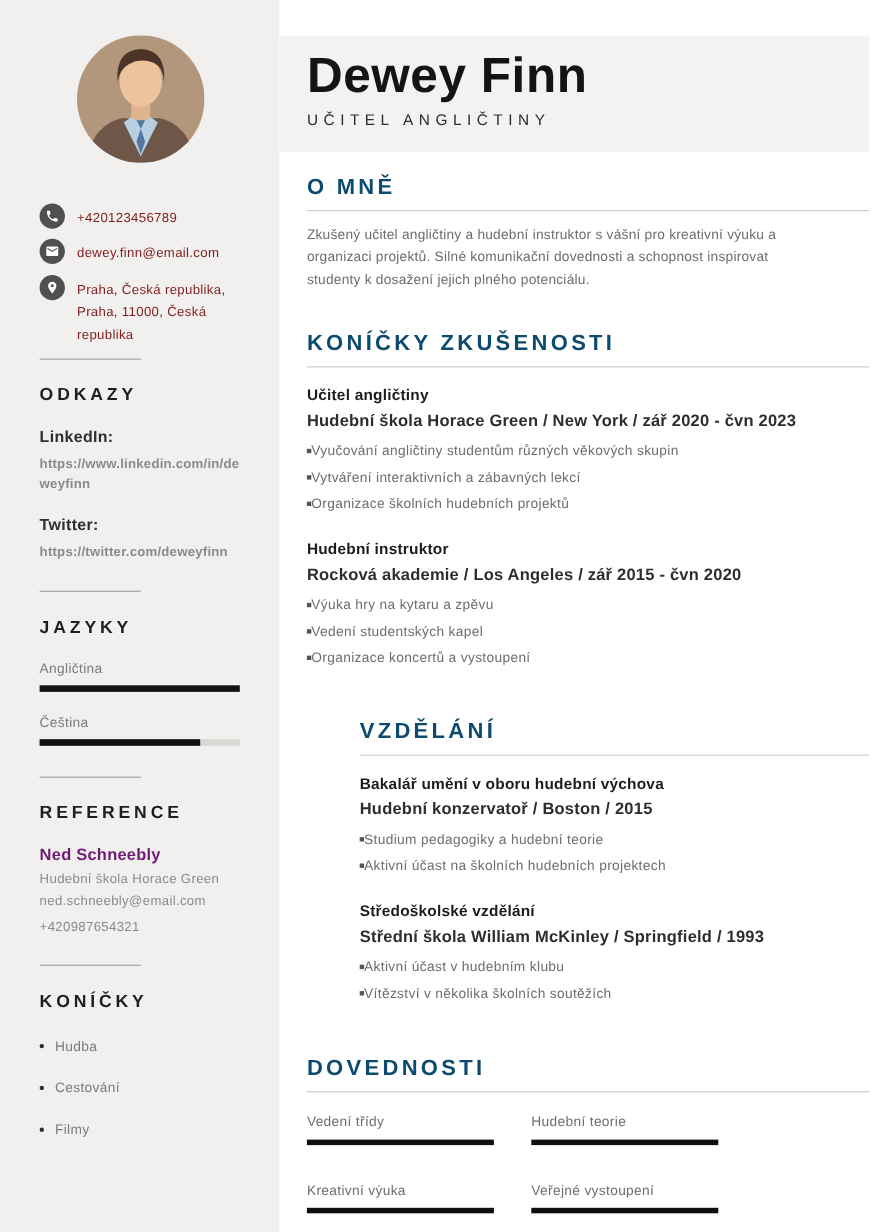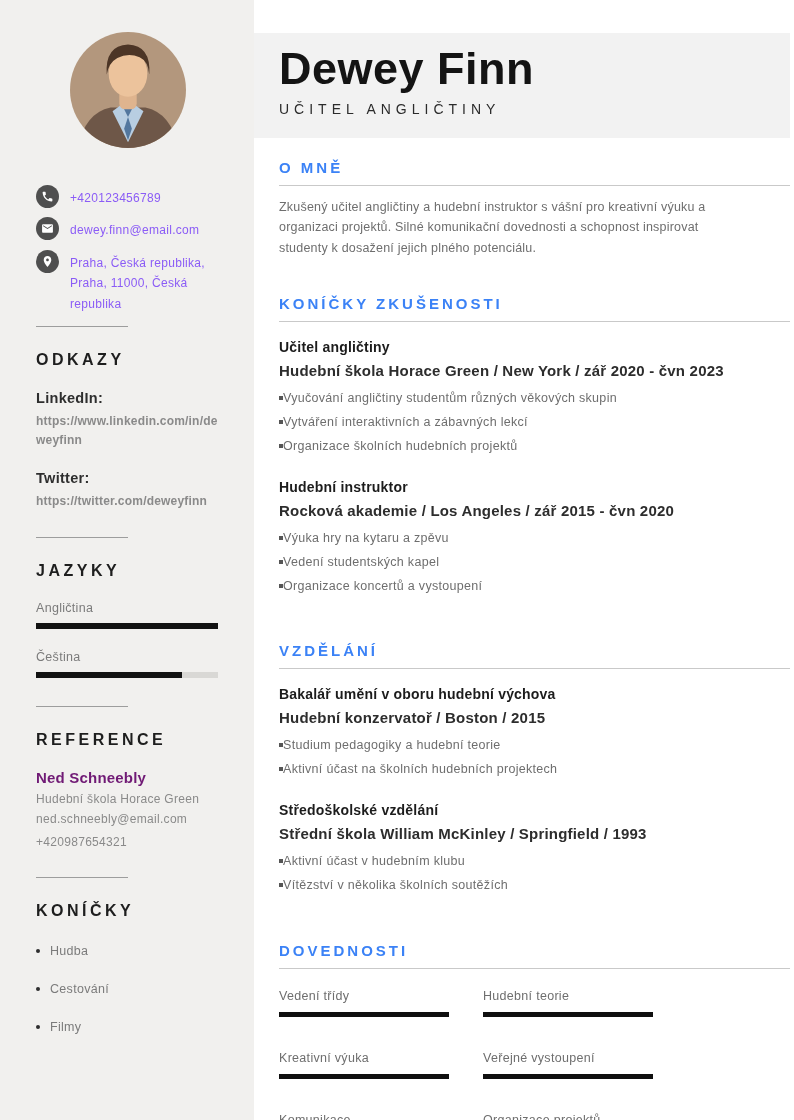--- a/index.html
+++ b/index.html
@@ -19,21 +19,21 @@
   .avatar-wrap { width:116px; height:116px; border-radius:50%; overflow:hidden; margin:0 auto; }
   .avatar-wrap svg { display:block; width:100%; height:100%; }
 
   .contact { margin-top:36px; }
   .contact-item { display:flex; align-items:flex-start; gap:11px; margin-bottom:8px; }
   .icon-circle {
     width:23px; height:23px; border-radius:50%; background:#4f4f4f;
     display:flex; align-items:center; justify-content:center; flex-shrink:0; margin-top:1px;
   }
   .icon-circle svg { width:13px; height:13px; fill:#ffffff; }
-  .contact-text { font-size:12px; color:#8b5cf6; line-height:1.7; padding-top:4px; letter-spacing:.3px; }
+  .contact-text { font-size:12px; color:#7f1d1d; line-height:1.7; padding-top:4px; letter-spacing:.3px; }
 
   .side-divider { border:none; border-top:1px solid #9d9d9d; width:92px; margin-top:12px; }
 
   .side-title { font-size:16px; font-weight:700; letter-spacing:3.5px; color:#1e1e1e; margin-top:24px; }
 
   .link-label { font-size:14.5px; font-weight:600; color:#2e2e2e; margin-top:21px; letter-spacing:.3px; }
   .link-url { font-size:12px; color:#8a8a8a; margin-top:6px; line-height:1.55; word-break:break-all; letter-spacing:.2px;font-weight:bold; }
 
   .lang-name { font-size:12.5px; color:#7b7b7b; margin-top:21px; letter-spacing:.3px; }
   .bar-track { width:182px; height:6px; background:#d9d8d5; margin-top:8px; }
@@ -52,37 +52,37 @@
   .main { flex:1; background:#ffffff; padding:0 4px 0 0; }
   .header-band {
     background:#f2f2f2; margin-top:33px; height:105px;
     padding:12px 0 0 25px;
   }
   .name { font-size:45px; font-weight:800; color:#141414; letter-spacing:.5px; line-height:1.05; }
   .role-sub { font-size:14px; font-weight:500; letter-spacing:5px; color:#2b2b2b; margin-top:9px; }
 
   .main-content { padding-left:25px; }
 
-  .section-title { font-size:15px; font-weight:700; letter-spacing:3px; color:#3b82f6; }
+  .section-title { font-size:20px; font-weight:700; letter-spacing:3px; color:#0c4a6e; }
   .section-rule { border:none; border-top:1px solid #c9c9c9; margin-top:9px; }
 
   .sec-about { margin-top:21px; }
   .about-text { margin-top:11px; max-width:470px; font-size:12.5px; color:#6e6e6e; line-height:1.62; letter-spacing:.2px; }
 
   .sec-exp { margin-top:37px; }
   .entry { margin-top:17px; }
   .entry + .entry { margin-top:26px; }
   .entry-role { font-size:14px; font-weight:700; color:#1c1c1c; letter-spacing:.2px; }
   .entry-meta { font-size:15px; font-weight:600; color:#2d2d2d; margin-top:7px; letter-spacing:.2px; }
   .bullets { margin-top:12px; }
   .bullet { display:flex; align-items:baseline; margin-top:10px; }
   .sq { width:4px; height:4px; background:#555; flex-shrink:0; align-self:center; }
   .bullet-text { font-size:12.5px; color:#6e6e6e; letter-spacing:.3px; }
 
-  .sec-edu { margin-top:49px; }
+  .sec-edu { margin-top:49px;margin-left:48px; }
   .sec-skills { margin-top:50px; }
 
   .skills-grid {
     margin-top:20px;
     display:grid; grid-template-columns:170px 170px; column-gap:58px; row-gap:21px;gap:34px;
   }
   .skill-name { font-size:12.5px; color:#6e6e6e; letter-spacing:.3px; }
   .skill-track { width:170px; height:5px; background:#d9d8d5; margin-top:9px; }
   .skill-fill { height:100%; background:#0f0f0f; }
 </style>

